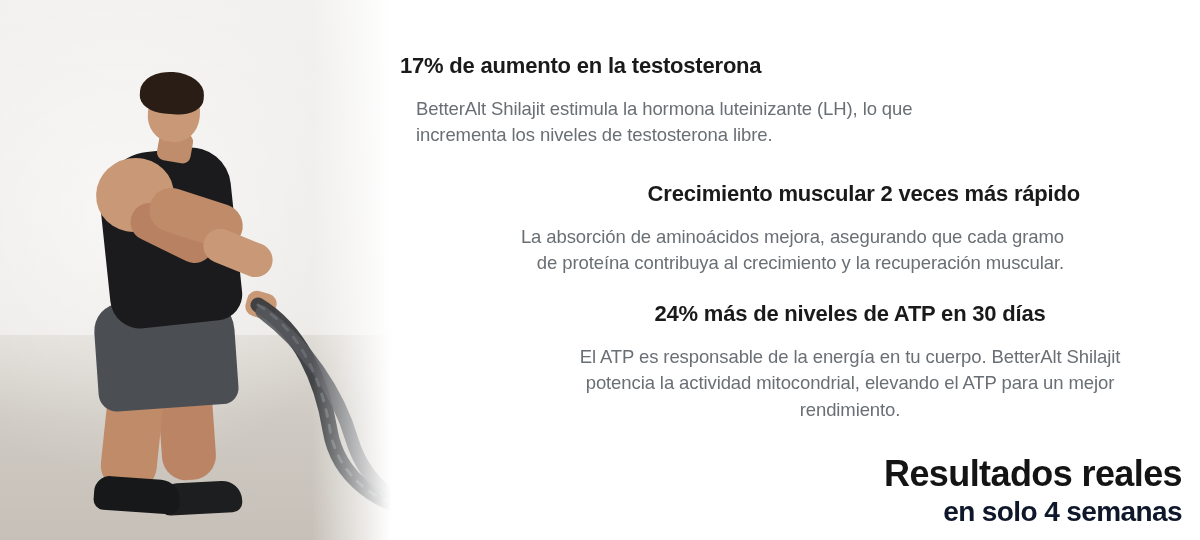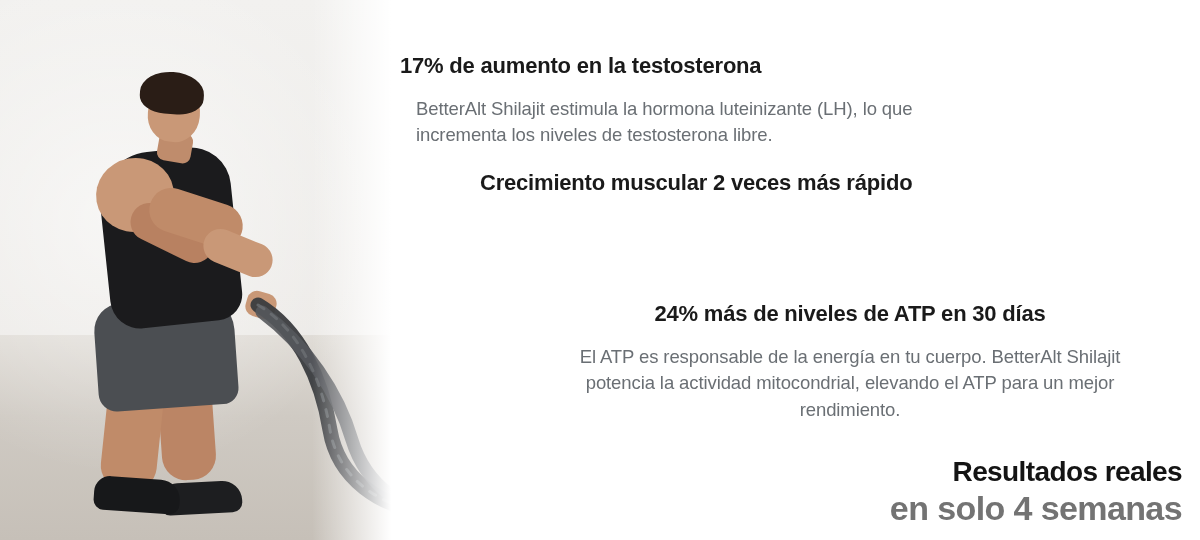--- a/index.html
+++ b/index.html
@@ -144,40 +144,40 @@
   }
   .block p {
     margin: 16px;
     font-size: 18.5px;
     font-weight: 400;
     color: #6a6f74;
     line-height: 1.45;
     letter-spacing: -0.1px;
   }
   #block-0 { left: 5px;  top: 52px;  width: 620px; }
-  #block-1 { left: 85px; top: 169px; width: 600px; }
+  #block-1 { left: 85px; top: 180px; width: 600px; text-align: right; }
   #block-2 { left: 155px;top: 300px; width: 600px; text-align: center; }
 
   .tagline {
     position: absolute;
     right: 18px;
     bottom: 12px;
     text-align: right;
   }
   .tagline .line1 {
-    font-size: 28px;
+    font-size: 36px;
     font-weight: 700;
     color: #141414;
     letter-spacing: -0.6px;
     line-height: 1.18;
   }
   .tagline .line2 {
-    font-size: 34px;
+    font-size: 28px;
     font-weight: 700;
-    color: #737373;
+    color: #0f172a;
     letter-spacing: -0.6px;
     line-height: 1.18;
   }
 </style>
 </head>
 <body>
 
 <div class="banner">
 
   <div class="photo">
@@ -212,20 +212,21 @@
 
   <div class="content">
 
     <div class="block" id="block-0">
       <h3>17% de aumento en la testosterona</h3>
       <p>BetterAlt Shilajit estimula la hormona luteinizante (LH), lo que incrementa los niveles de testosterona libre.</p>
     </div>
 
     <div class="block" id="block-1">
       <h3>Crecimiento muscular 2 veces más rápido</h3>
+      <p>La absorción de aminoácidos mejora, asegurando que cada gramo de proteína contribuya al crecimiento y la recuperación muscular.</p>
     </div>
 
     <div class="block" id="block-2">
       <h3>24% más de niveles de ATP en 30 días</h3>
       <p>El ATP es responsable de la energía en tu cuerpo. BetterAlt Shilajit potencia la actividad mitocondrial, elevando el ATP para un mejor rendimiento.</p>
     </div>
 
     <div class="tagline">
       <div class="line1">Resultados reales</div>
       <div class="line2">en solo 4 semanas</div>

